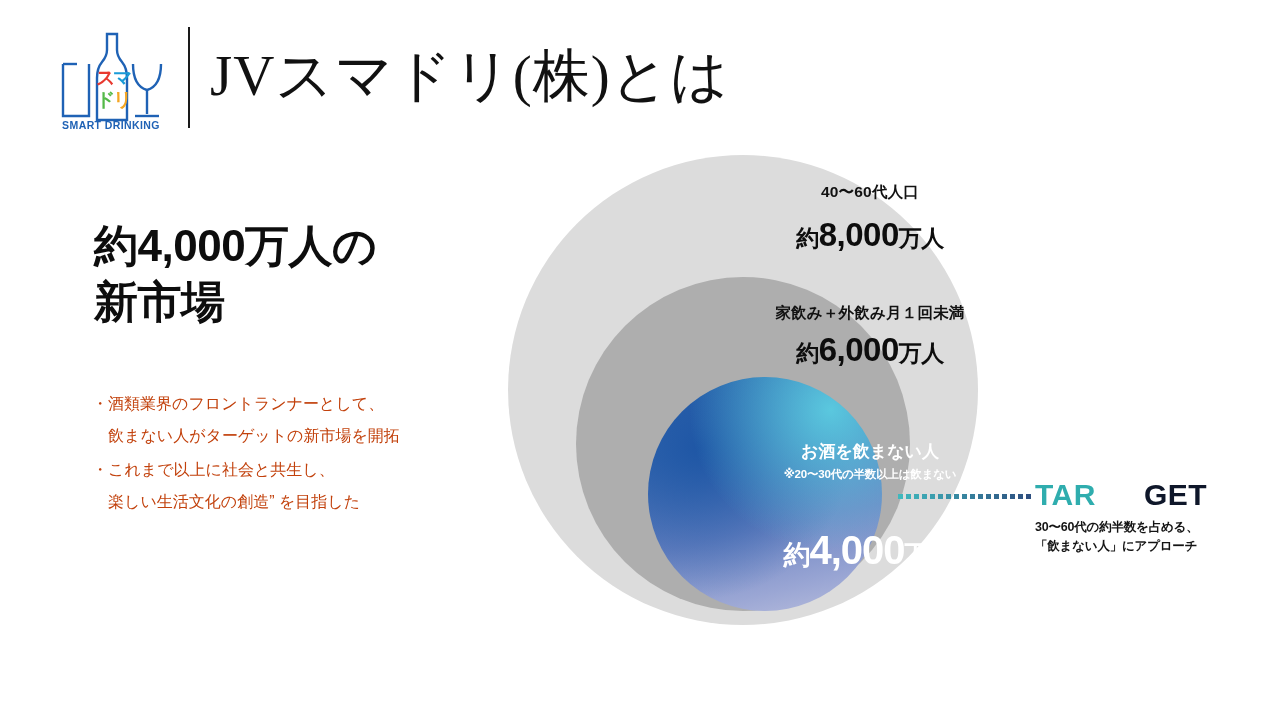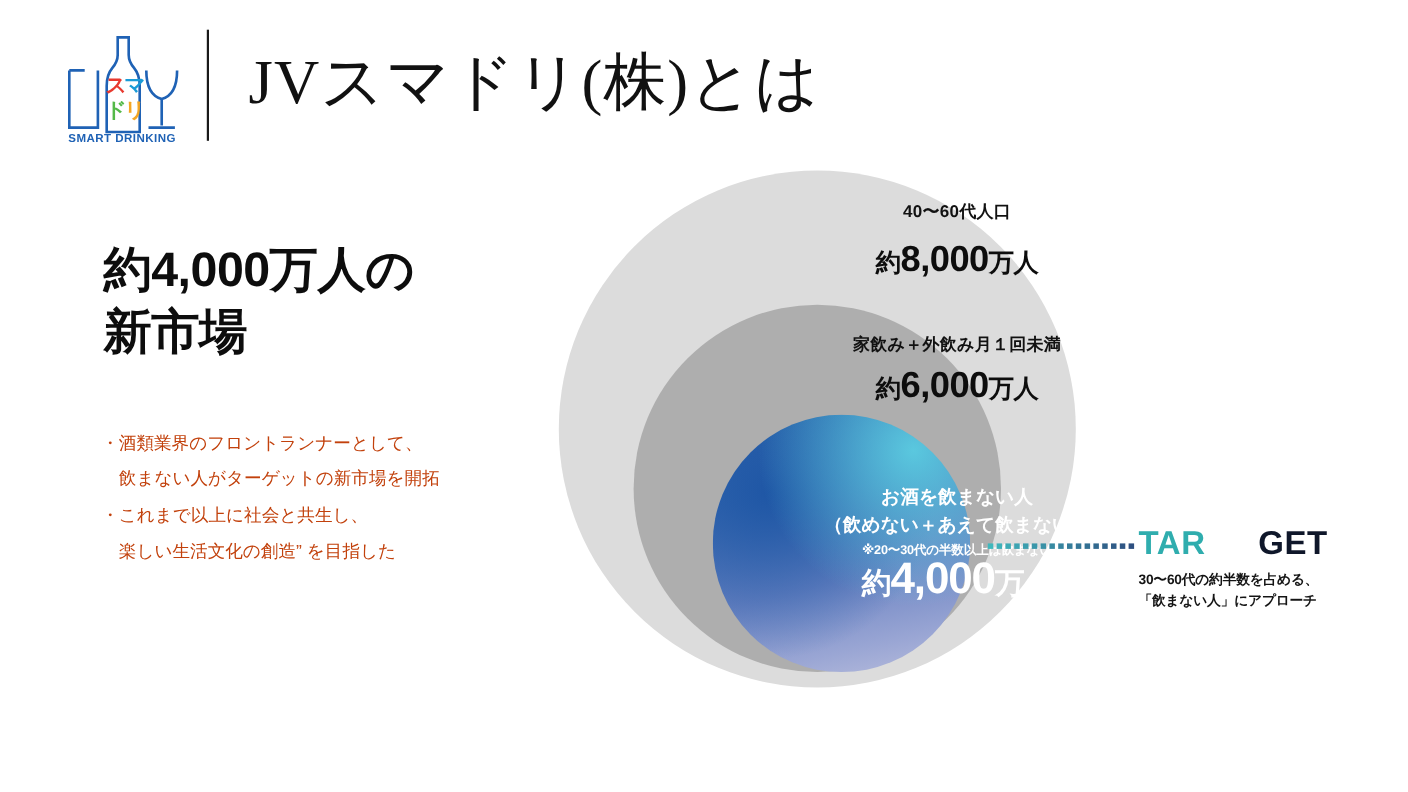--- a/index.html
+++ b/index.html
@@ -33,21 +33,21 @@
   }
   #logo-svg { display: block; }
   #header-divider {
     position: absolute;
     left: 188px; top: 27px;
     width: 2px; height: 101px;
     background: #1a1a1a;
   }
   #page-title {
     position: absolute;
-    left: 226px; top: 38px;
+    left: 210px; top: 38px;
     font-family: "Liberation Serif", "DejaVu Serif", serif;
     font-size: 57px;
     line-height: 76px;
     letter-spacing: 1px;
     color: #111111;
     white-space: nowrap;
   }
 
   
   #left-col {
@@ -148,21 +148,21 @@
   .lbl-note {
     font-size: 11.5px;
     font-weight: bold;
     color: #ffffff;
     white-space: nowrap;
     margin-top: 2px;
     letter-spacing: -0.2px;
   }
   #inner-number {
     position: absolute;
-    top: 364px;
+    top: 388px;
     width: 100%;
     text-align: center;
     color: #ffffff;
     font-weight: bold;
     white-space: nowrap;
     letter-spacing: -1px;
   }
   #inner-number .num { font-size: 40px; }
   #inner-number .unit { font-size: 27px; }
 
@@ -265,21 +265,20 @@
       <div class="lbl-big"><span class="unit">約</span><span class="num">8,000</span><span class="unit">万人</span></div>
     </div>
 
     <div id="middle-label" class="circle-label">
       <div class="lbl-small">家飲み＋外飲み月１回未満</div>
       <div class="lbl-big"><span class="unit">約</span><span class="num">6,000</span><span class="unit">万人</span></div>
     </div>
 
     <div id="inner-label" class="circle-label">
       <div class="lbl-white-1">お酒を飲まない人</div>
-      <div class="lbl-white-1">（飲めない＋あえて飲まない）</div>
       <div class="lbl-note">※20〜30代の半数以上は飲まない</div>
     </div>
     <div id="inner-number"><span class="unit">約</span><span class="num">4,000</span><span class="unit">万人</span></div>
 
     <div id="connector">
         <span class="dot" style="left: 0px; background: rgb(63, 184, 189);"></span>
         <span class="dot" style="left: 8px; background: rgb(62, 177, 185);"></span>
         <span class="dot" style="left: 16px; background: rgb(61, 171, 181);"></span>
         <span class="dot" style="left: 24px; background: rgb(60, 164, 178);"></span>
         <span class="dot" style="left: 32px; background: rgb(59, 158, 174);"></span>

